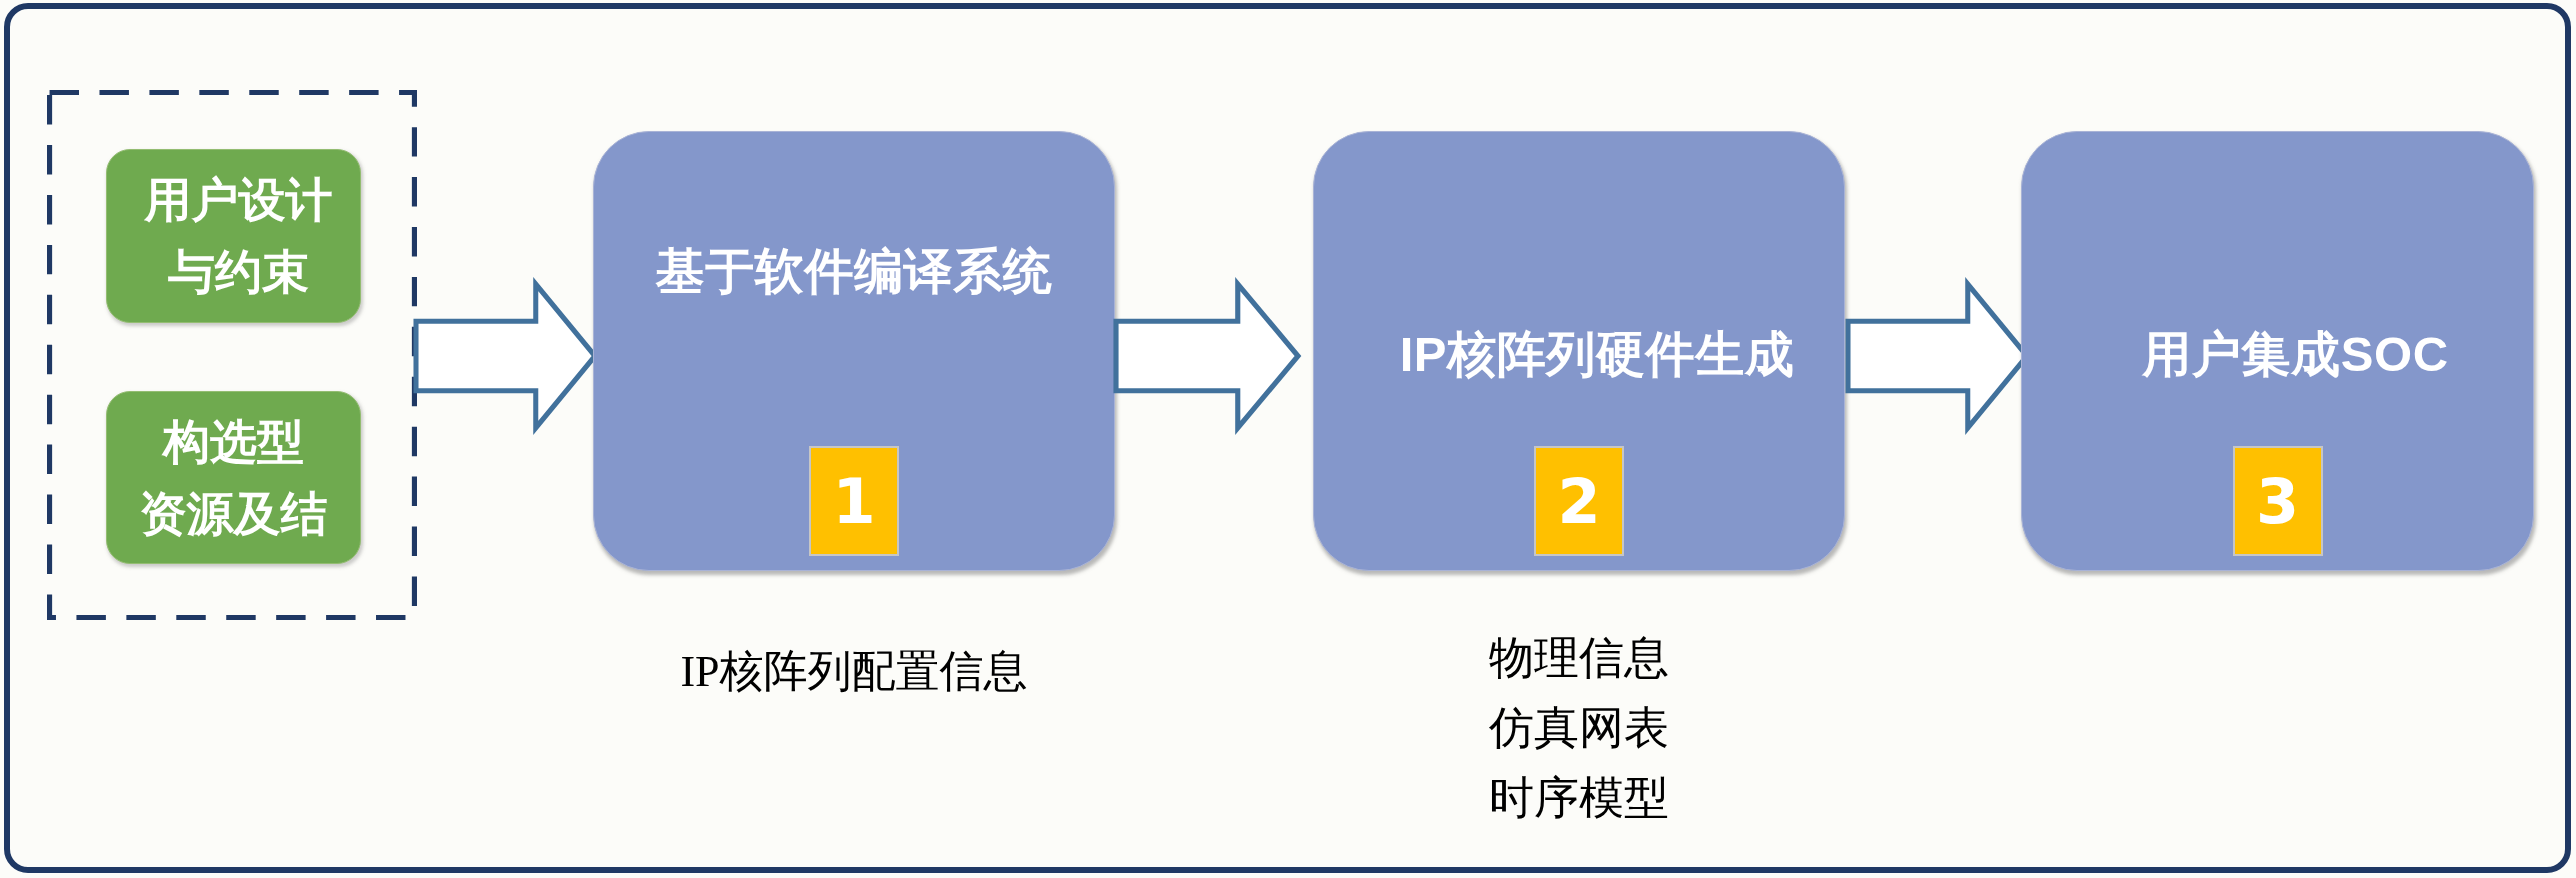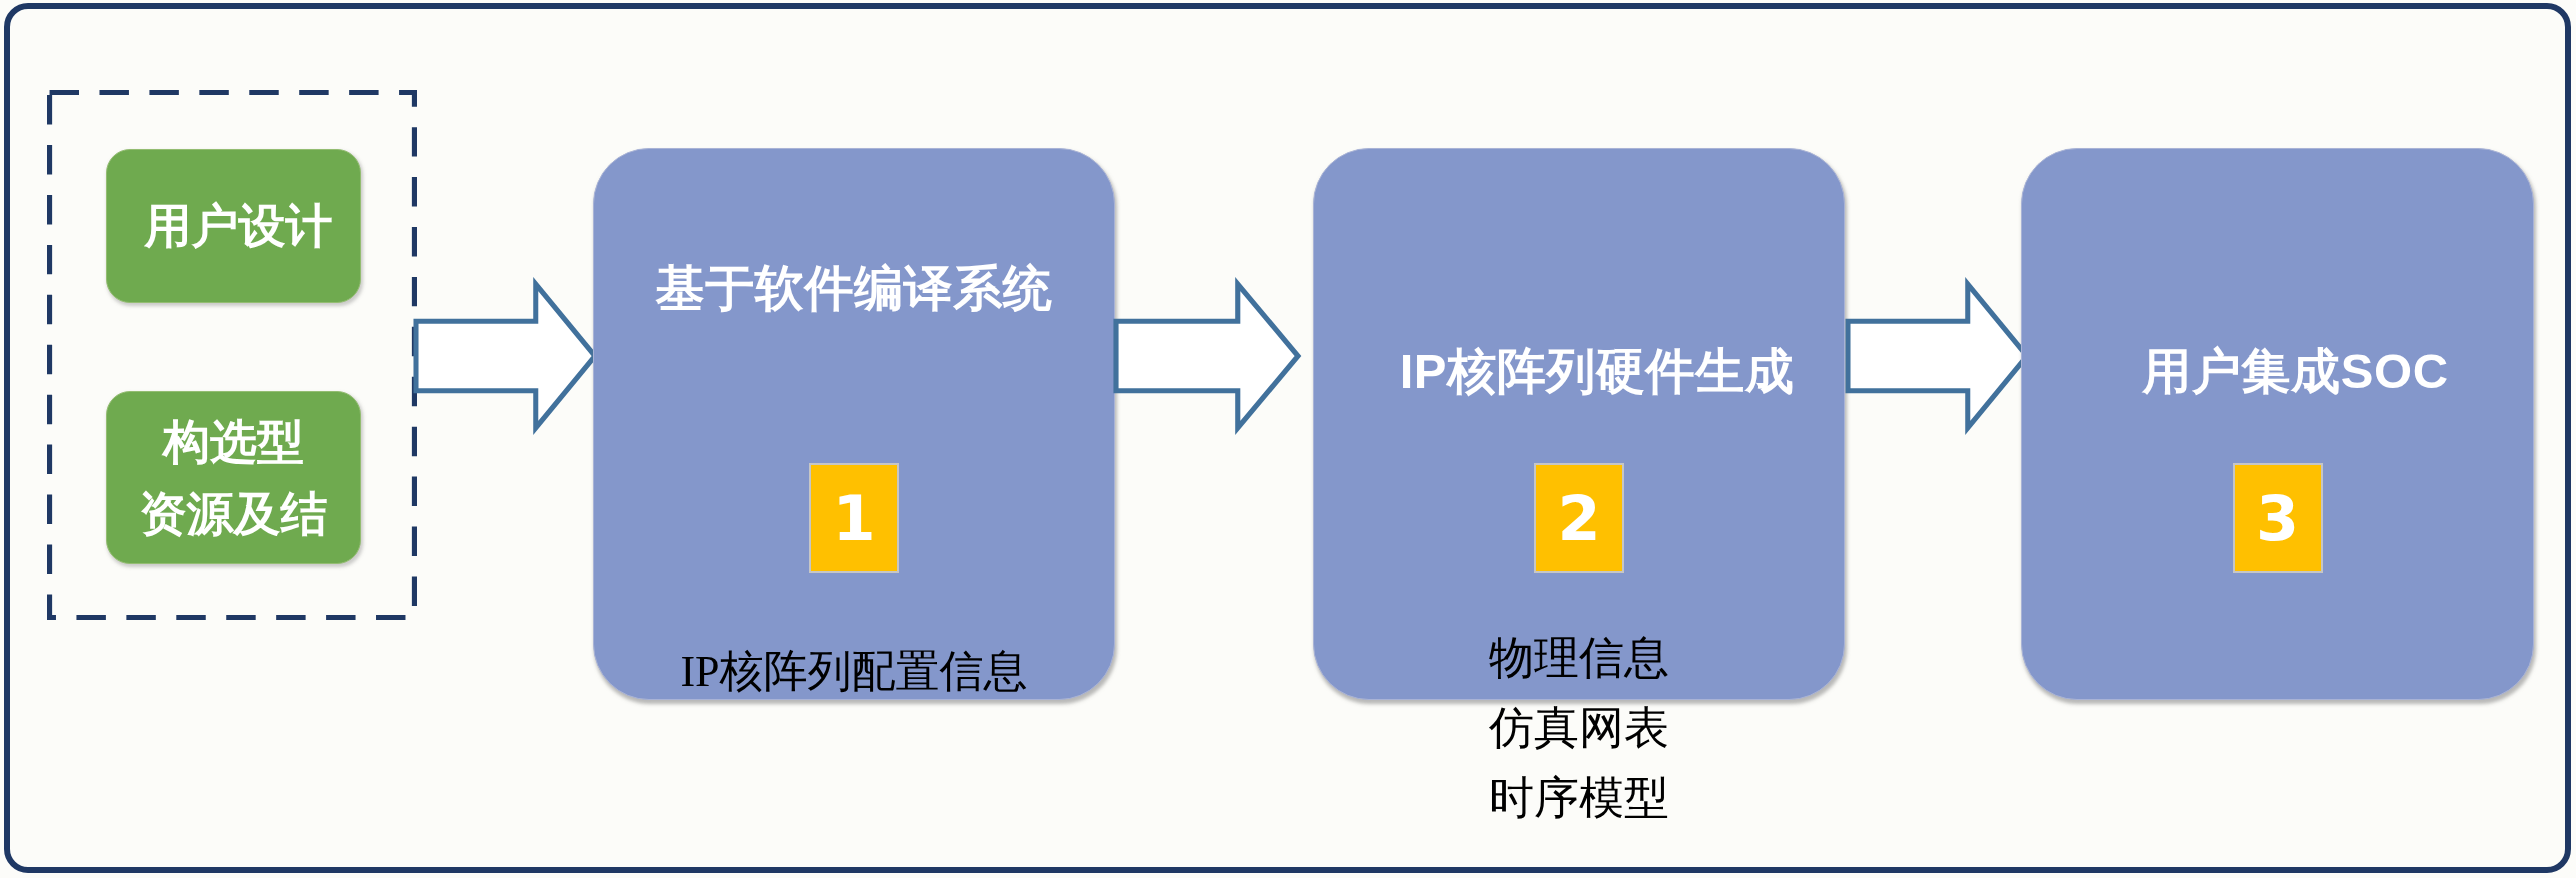--- a/index.html
+++ b/index.html
@@ -26,26 +26,26 @@
   
   .green-box{
     position:absolute;left:106px;width:255px;
     box-sizing:border-box;
     background:#6faa4f;border:1.9px solid #94bd72;border-radius:24px;
     display:flex;flex-direction:column;justify-content:center;align-items:center;
     color:#ffffff;font-weight:bold;font-size:47px;line-height:72px;
     text-align:center;
     box-shadow:1.3px 2.6px 3.8px rgba(110,110,110,0.35);
   }
-  .gb1{top:149px;height:154px;padding-left:10px;}
+  .gb1{top:149px;height:174px;padding-left:10px;}
   .gb2{top:391px;height:173px;}
 
   
   .stage-box{
-    position:absolute;top:148px;height:552px;
+    position:absolute;top:131px;height:440px;
     box-sizing:border-box;
     background:#8497cb;border:1.3px solid #a9b3d6;border-radius:56px;
     box-shadow:1.9px 3.8px 3.8px rgba(120,120,120,0.5);
   }
   .s1{left:593px;width:522px;}
   .s2{left:1313px;width:532px;}
   .s3{left:2021px;width:513px;}
 
   .stage-title{
     position:absolute;left:0;right:0;text-align:center;
@@ -85,20 +85,21 @@
 <div class="canvas">
 
   <div class="outer-frame"></div>
 
   <svg class="dashed-frame" viewBox="0 0 578 828" preserveAspectRatio="none">
     <rect x="4" y="4" width="570" height="820" fill="none" stroke="#1f3864" stroke-width="8" stroke-dasharray="46 32"></rect>
   </svg>
 
   <div class="green-box gb1">
     <div>用户设计</div>
+    <div>与约束</div>
   </div>
 
   <div class="green-box gb2">
     <div>构选型</div>
     <div>资源及结</div>
   </div>
 
   <svg class="arrow a1" viewBox="0 0 284 224" preserveAspectRatio="none">
     <polygon points="0,58 190,58 190,0 284,112 190,224 190,166 0,166"></polygon>
   </svg>

